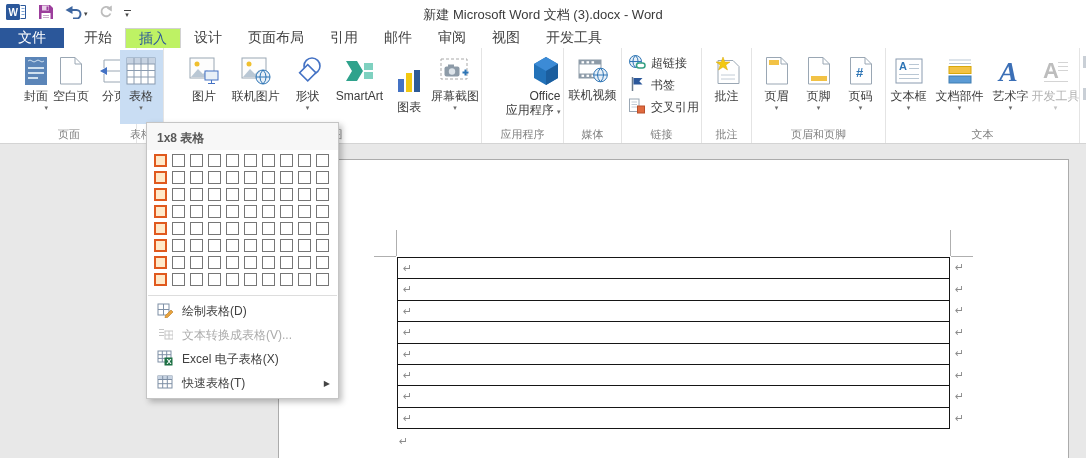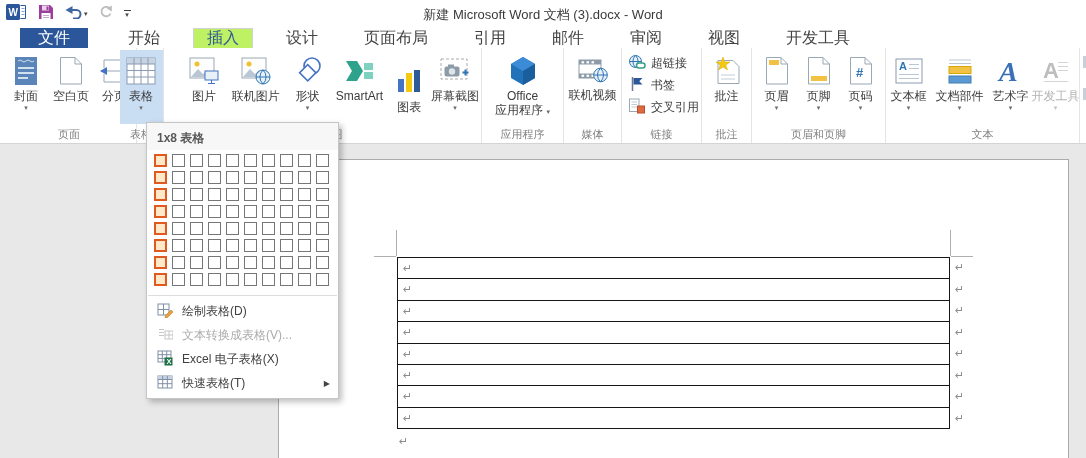--- a/index.html
+++ b/index.html
@@ -11,21 +11,21 @@
   .qat{position:absolute;left:6px;top:3px;display:flex;align-items:center;gap:11px;height:22px;}
   .qat .qbtn{display:flex;align-items:center;gap:2px;}
   .qat .caret{font-size:7px;color:#444;}
   .qat-more{display:flex;flex-direction:column;align-items:center;}
   .qat-more .bar{width:7px;border-top:1px solid #444;margin-bottom:1px;}
   .qat-more .caret{font-size:7px;color:#444;line-height:6px;}
   .wintitle{position:absolute;left:200px;right:200px;top:6px;text-align:center;font-size:13px;color:#3a3a3a;white-space:nowrap;}
 
   
   .tabrow{position:absolute;top:28px;left:0;right:0;height:20px;display:flex;background:#fff;}
-  .tab{display:flex;align-items:center;padding:0 13px;font-size:16px;color:#444;box-sizing:border-box;margin-left:20px;}
+  .tab{display:flex;align-items:center;padding:0 13px;font-size:14px;color:#444;box-sizing:border-box;}
   .tab.file{background:#2B579A;color:#fff;padding:0 18px;margin-right:7px;}
   .tab.active{color:#2B579A;border:1px solid #D2D2D2;border-bottom:none;background:#bef264;}
 
   
   .ribbon{position:absolute;top:48px;left:0;right:0;height:95px;background:#fff;border-bottom:1px solid #D4D4D4;box-sizing:content-box;}
   .group{position:absolute;top:0;height:95px;border-right:1px solid #E4E4E4;box-sizing:border-box;}
   .group.last{border-right:none;}
   .g-label{position:absolute;bottom:1px;left:0;right:0;text-align:center;font-size:11px;color:#808080;white-space:nowrap;}
   .btnrow{position:absolute;top:2px;left:0;right:0;display:flex;justify-content:center;}
   .bigbtn{display:flex;flex-direction:column;align-items:center;padding-top:2px;height:74px;
@@ -127,21 +127,21 @@
     <div class="tab">邮件</div>
     <div class="tab">审阅</div>
     <div class="tab">视图</div>
     <div class="tab">开发工具</div>
   </div>
 
   <div class="ribbon">
 
     <div class="group" style="left:2px;width:135px;">
       <div class="btnrow">
-        <div class="bigbtn" style="width:44px;">
+        <div class="bigbtn" style="width:44px;align-items:flex-end;">
           <span class="ic">
               <svg width="24" height="30" viewBox="0 0 24 30">
                 <rect x="1" y="1" width="22" height="28" fill="#5B85B8"></rect>
                 <path d="M4 5 q2 -2 4 0 q2 2 4 0 q2 -2 4 0 q2 2 4 0" stroke="#CFE0EF" fill="none"></path>
                 <rect x="4" y="11" width="16" height="2" fill="#CFE0EF"></rect>
                 <rect x="4" y="16" width="16" height="2" fill="#CFE0EF"></rect>
                 <rect x="4" y="21" width="10" height="2" fill="#CFE0EF"></rect>
               </svg>
             </span>
           <span>封面</span>
@@ -256,21 +256,21 @@
             </span>
           <span>屏幕截图</span>
           <span class="arrow">▾</span>
         </div>
       </div>
       <div class="g-label">插图</div>
     </div>
 
     <div class="group" style="left:482px;width:82px;">
       <div class="btnrow">
-        <div class="bigbtn" style="width:76px;">
+        <div class="bigbtn" style="width:76px;align-items:flex-end;">
           <span class="ic">
               <svg width="30" height="32" viewBox="0 0 30 32">
                 <polygon points="15,2 27,9 27,23 15,30 3,23 3,9" fill="#2272B9"></polygon>
                 <polygon points="15,2 27,9 15,16 3,9" fill="#3C8BD6"></polygon>
                 <polygon points="15,16 27,9 27,23 15,30" fill="#1B5E9E"></polygon>
               </svg>
             </span>
           <span>Office</span>
           <span><span>应用程序</span> <span class="arrow" style="display:inline">▾</span></span>
         </div>

